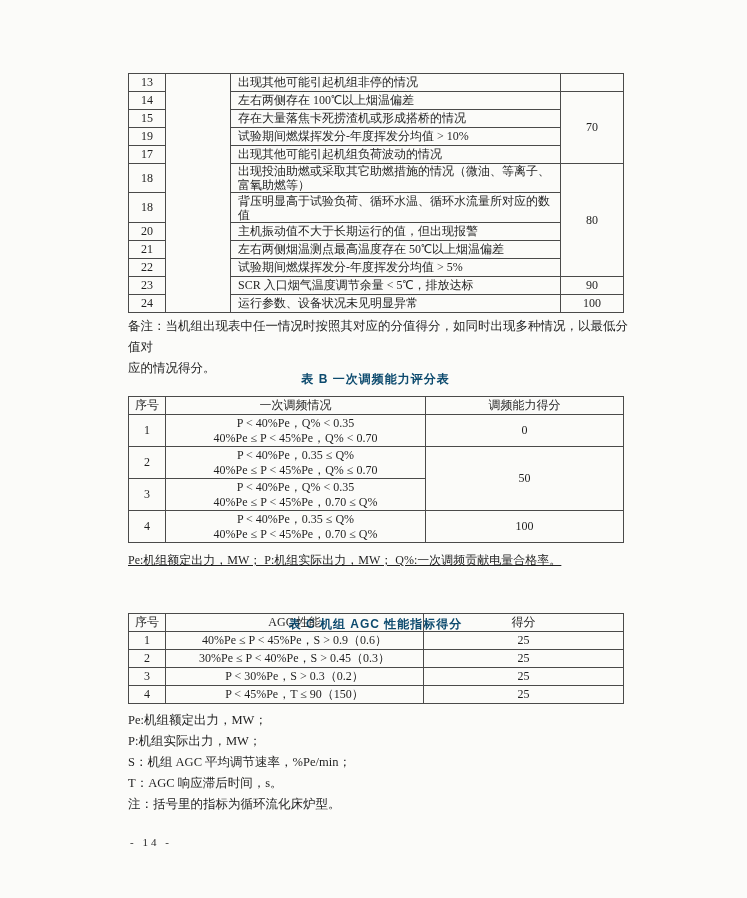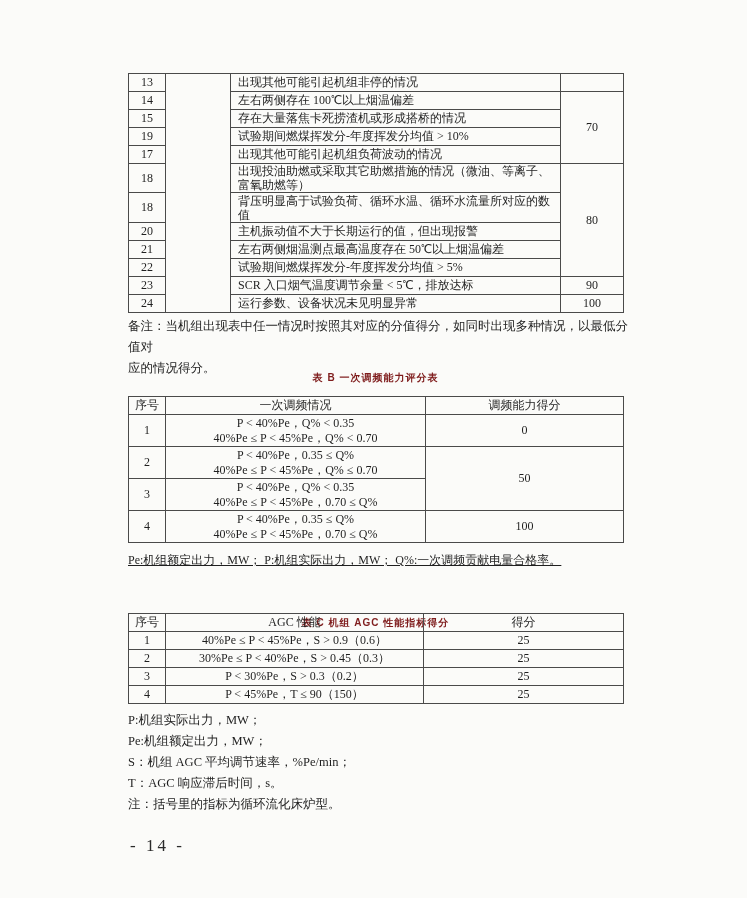--- a/index.html
+++ b/index.html
@@ -30,21 +30,21 @@
   .tA tr.s  { height:16px; }
   .tA tr.d18 { height:28px; }
   .tA tr.d19 { height:30px; }
 
   
   .noteA { left:128px; top:316px; width:505px; font-size:12.5px; line-height:21px; }
 
   
   .ttl {
     left:128px; width:495px; text-align:center;
-    font-weight:bold; font-size:10px; color:#7f1d1d;
+    font-weight:bold; font-size:12px; color:#0c4a6e;
     font-family:"Liberation Sans", sans-serif;
     letter-spacing:1px;
   }
   .ttlB { top:371px; }
   .ttlC { top:616px; }
 
   
   .tB { left:128px; top:396px; width:495px; }
   .tB tr.h { height:17px; }
   .tB tr.r { height:32px; }
@@ -57,21 +57,21 @@
   .tC { left:128px; top:613px; width:495px; }
   .tC tr.h { height:18px; }
   .tC tr.r { height:17px; }
 
   
   .notesC { left:128px; top:710px; width:505px; font-size:12.5px; }
   .notesC div { line-height:21px; }
 
   .pageno {
     left:130px; top:836px;
-    font-size:17px; letter-spacing:3px; color:#2a2a2a;
+    font-size:11px; letter-spacing:3px; color:#2a2a2a;
   }
 </style>
 </head>
 <body>
 
 <div>
 
   <table class="abs tA">
     <colgroup>
         <col style="width:37px">
@@ -223,22 +223,22 @@
     </tr>
     <tr class="r">
       <td class="c">4</td>
       <td class="c nw">P &lt; 45%Pe，T ≤ 90（150）</td>
       <td class="c">25</td>
     </tr>
   </tbody>
     </table>
 
   <div class="abs notesC">
+    <div>Pe:机组额定出力，MW；</div>
     <div>P:机组实际出力，MW；</div>
-    <div>Pe:机组额定出力，MW；</div>
     <div>S：机组 AGC 平均调节速率，%Pe/min；</div>
     <div>T：AGC 响应滞后时间，s。</div>
     <div>注：括号里的指标为循环流化床炉型。</div>
   </div>
 
   <div class="abs pageno">- 14 -</div>
 
 </div>
 
 </body></html>

